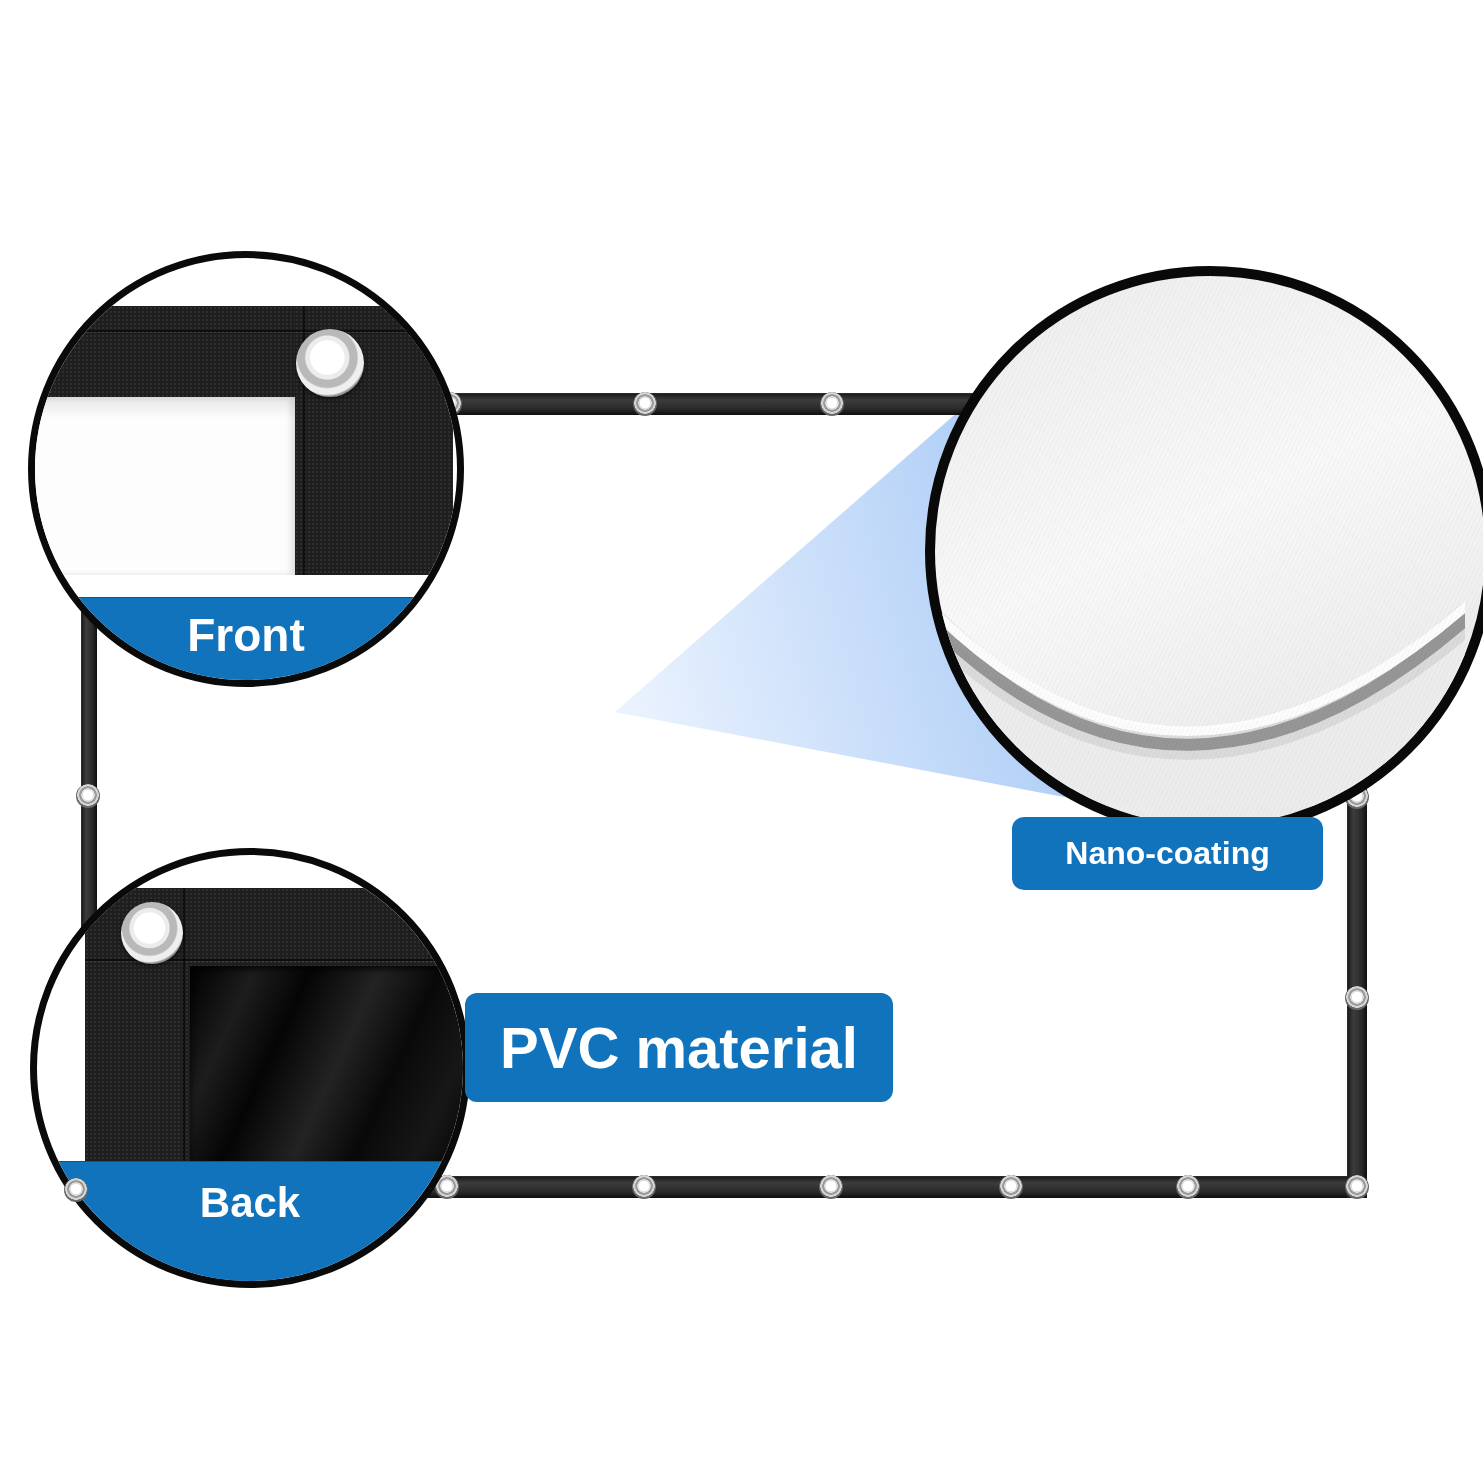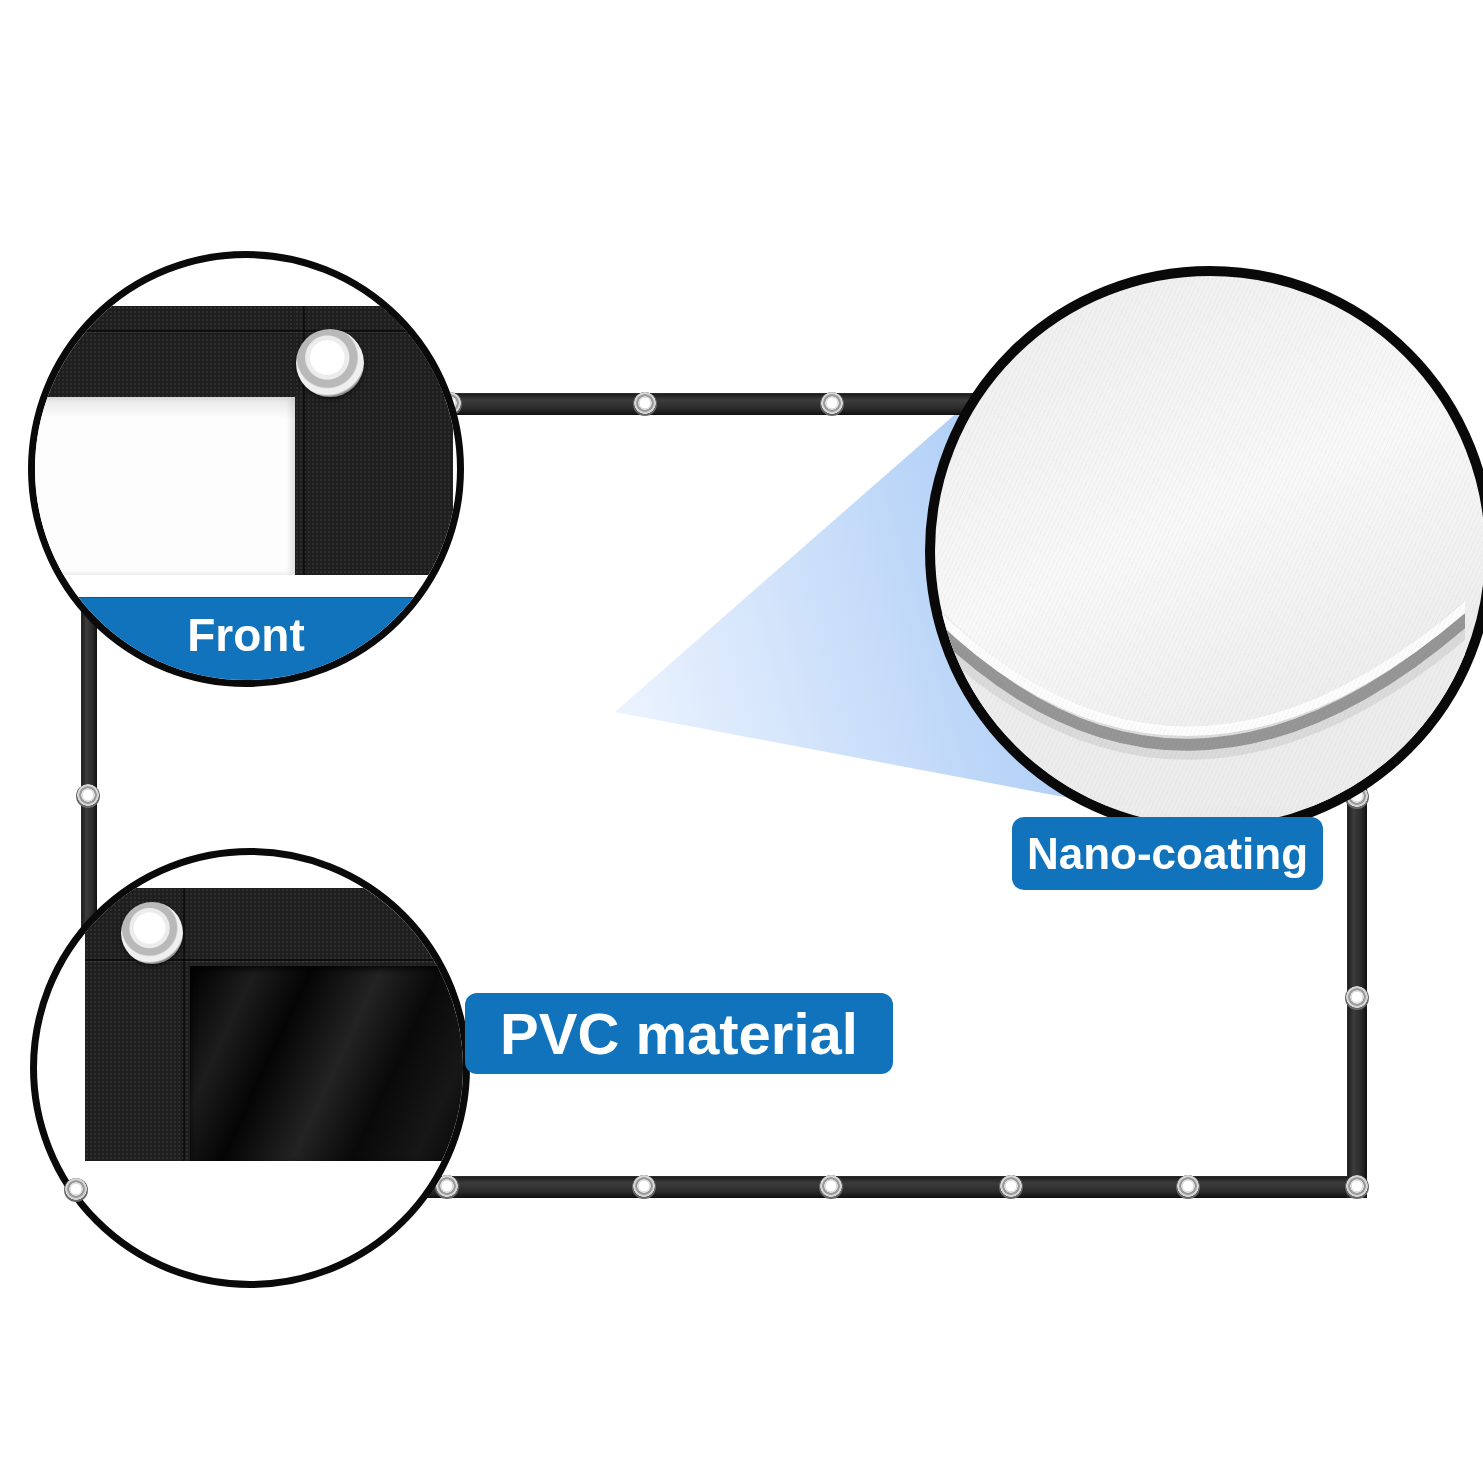--- a/index.html
+++ b/index.html
@@ -125,32 +125,35 @@
   </div>
 </div>
 
 <div class="callout" id="back-circle" style="left:30px;top:848px;width:426px;height:426px;border:7px solid #0a0a0a;">
   <div class="leather" style="left:48px;top:33px;width:380px;height:78px;border-top-left-radius:14px;"></div>
   <div class="leather" style="left:48px;top:33px;width:105px;height:273px;border-top-left-radius:14px;"></div>
   <div class="seam" style="left:48px;top:104px;width:380px;height:2px;"></div>
   <div class="seam" style="left:146px;top:33px;width:2px;height:273px;"></div>
   <div class="back-fabric" style="left:153px;top:111px;width:280px;height:195px;"></div>
   <div class="grommet-lg" style="left:84px;top:47px;width:62px;height:62px;"></div>
+  <div class="band" style="top:306px;">
+    <span class="band-label" style="font-size:42px;margin-top:20px;">Back</span>
+  </div>
 </div>
 
 <div class="callout" id="nano-circle" style="left:925px;top:266px;width:550px;height:550px;border:10px solid #090909;">
   <svg class="abs" width="530" height="530" style="left:0;top:0;">
     <path d="M -6 344 Q 245 596 536 339 L 536 536 L -6 536 Z" fill="#ececec"></path>
     <path d="M -6 344 Q 245 596 536 339" stroke="#9a9a9a" stroke-width="30" fill="none" opacity="0.22"></path>
     <path d="M -6 344 Q 245 596 536 339" stroke="#858585" stroke-width="12" fill="none" opacity="0.8"></path>
     <path d="M -6 331 Q 245 582 536 326" stroke="#ffffff" stroke-width="9" fill="none" opacity="0.9"></path>
     <path d="M -6 438 Q 245 672 536 444" stroke="#c3c3c3" stroke-width="7" fill="none" opacity="0.45"></path>
   </svg>
   <div class="fabric-texture"></div>
 </div>
 
 <div class="pill" style="left:1012px;top:817px;width:311px;height:73px;">
-  <span style="font-size:44px;">Nano-coating</span>
+  <span style="font-size:32px;">Nano-coating</span>
 </div>
 
-<div class="pill" style="left:465px;top:993px;width:428px;height:81px;">
+<div class="pill" style="left:465px;top:993px;width:428px;height:109px;">
   <span style="font-size:58px;">PVC material</span>
 </div>
 
 </body></html>

